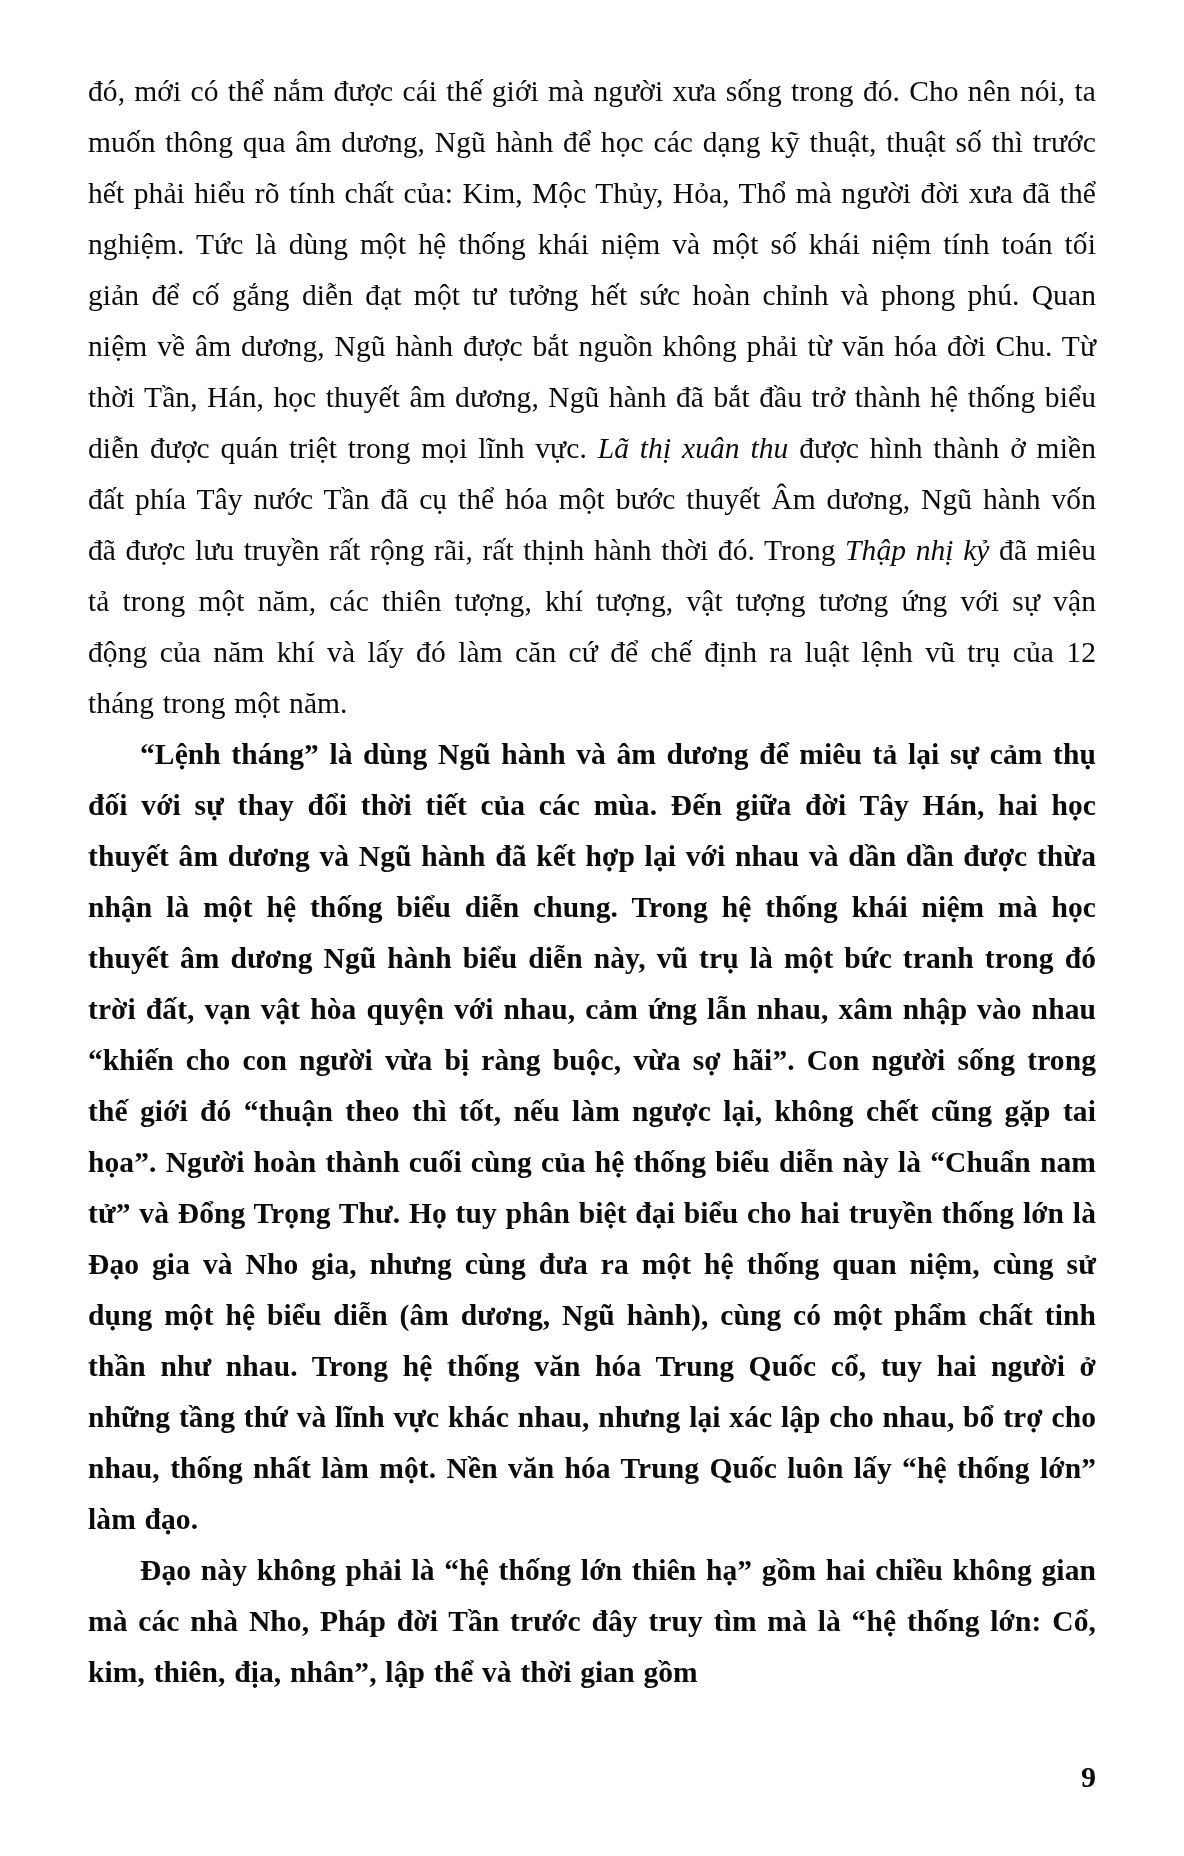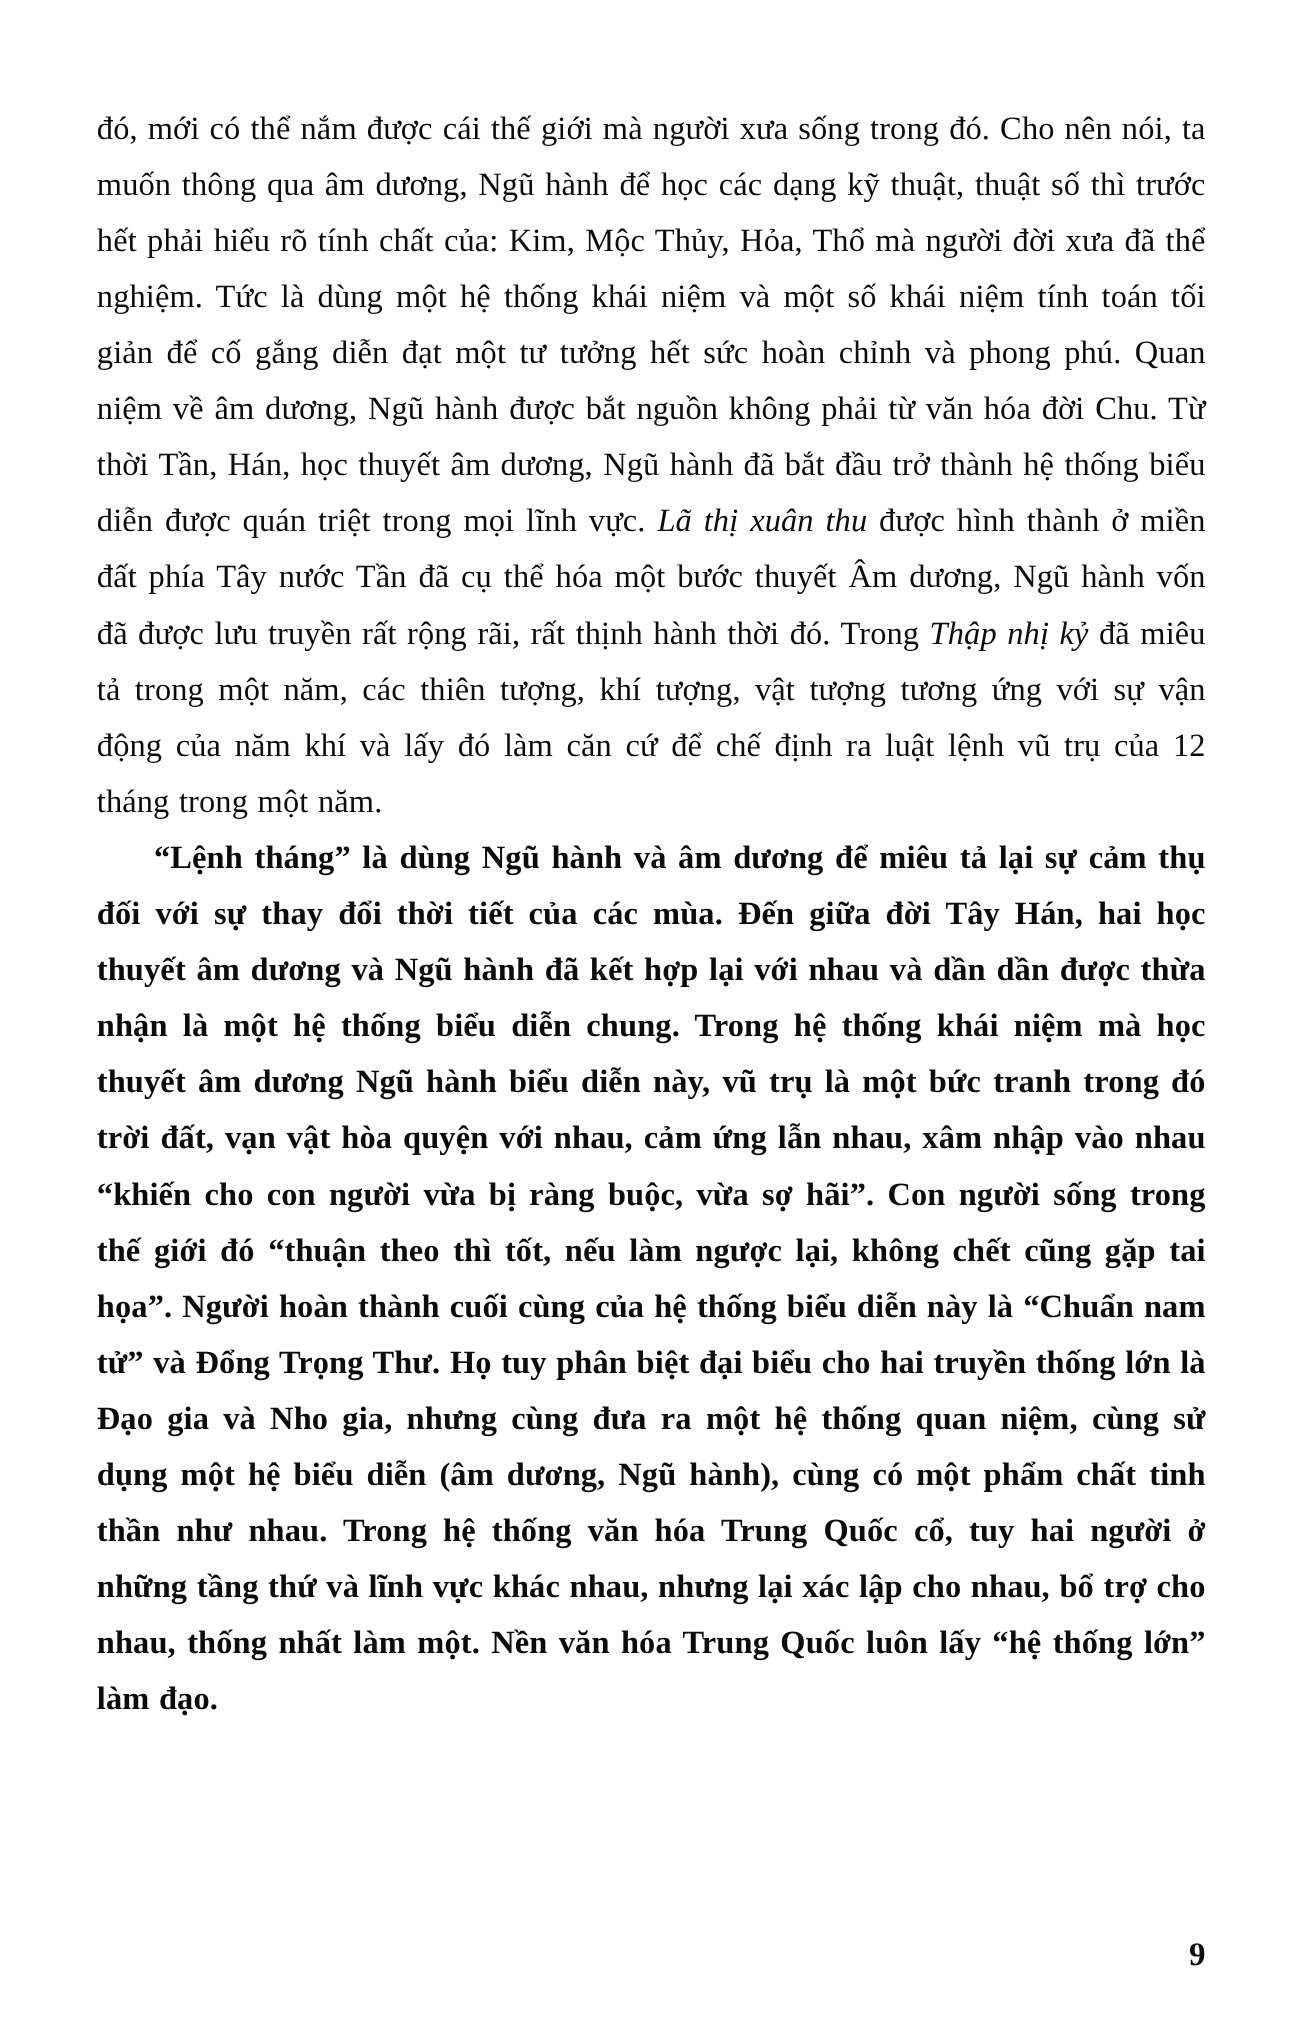--- a/index.html
+++ b/index.html
@@ -18,21 +18,21 @@
   .page {
     position: absolute;
     top: 0; left: 0;
     width: 1184px;
     height: 1856px;
     background: #ffffff;
   }
   .content {
     position: absolute;
     left: 88px;
-    top: 92px;
+    top: 66px;
     width: 1008px;
   }
   .para {
     margin: 0;
     font-size: 29.5px;
     line-height: 51px;
     text-align: justify;
     text-justify: inter-word;
     letter-spacing: 0.1px;
     word-spacing: 1.2px;
@@ -57,15 +57,16 @@
     color: #0b0b0b;
   }
 </style>
 </head>
 <body>
 
 <div class="page">
   <div class="content">
     <p class="para" id="p1">đó, mới có thể nắm được cái thế giới mà người xưa sống trong đó. Cho nên nói, ta muốn thông qua âm dương, Ngũ hành để học các dạng kỹ thuật, thuật số thì trước hết phải hiểu rõ tính chất của: Kim, Mộc Thủy, Hỏa, Thổ mà người đời xưa đã thể nghiệm. Tức là dùng một hệ thống khái niệm và một số khái niệm tính toán tối giản để cố gắng diễn đạt một tư tưởng hết sức hoàn chỉnh và phong phú. Quan niệm về âm dương, Ngũ hành được bắt nguồn không phải từ văn hóa đời Chu. Từ thời Tần, Hán, học thuyết âm dương, Ngũ hành đã bắt đầu trở thành hệ thống biểu diễn được quán triệt trong mọi lĩnh vực. <span class="it">Lã thị xuân thu</span> được hình thành ở miền đất phía Tây nước Tần đã cụ thể hóa một bước thuyết Âm dương, Ngũ hành vốn đã được lưu truyền rất rộng rãi, rất thịnh hành thời đó. Trong <span class="it">Thập nhị kỷ</span> đã miêu tả trong một năm, các thiên tượng, khí tượng, vật tượng tương ứng với sự vận động của năm khí và lấy đó làm căn cứ để chế định ra luật lệnh vũ trụ của 12 tháng trong một năm.</p>
     <p class="para indent" id="p2">“Lệnh tháng” là dùng Ngũ hành và âm dương để miêu tả lại sự cảm thụ đối với sự thay đổi thời tiết của các mùa. Đến giữa đời Tây Hán, hai học thuyết âm dương và Ngũ hành đã kết hợp lại với nhau và dần dần được thừa nhận là một hệ thống biểu diễn chung. Trong hệ thống khái niệm mà học thuyết âm dương Ngũ hành biểu diễn này, vũ trụ là một bức tranh trong đó trời đất, vạn vật hòa quyện với nhau, cảm ứng lẫn nhau, xâm nhập vào nhau “khiến cho con người vừa bị ràng buộc, vừa sợ hãi”. Con người sống trong thế giới đó “thuận theo thì tốt, nếu làm ngược lại, không chết cũng gặp tai họa”. Người hoàn thành cuối cùng của hệ thống biểu diễn này là “Chuẩn nam tử” và Đổng Trọng Thư. Họ tuy phân biệt đại biểu cho hai truyền thống lớn là Đạo gia và Nho gia, nhưng cùng đưa ra một hệ thống quan niệm, cùng sử dụng một hệ biểu diễn (âm dương, Ngũ hành), cùng có một phẩm chất tinh thần như nhau. Trong hệ thống văn hóa Trung Quốc cổ, tuy hai người ở những tầng thứ và lĩnh vực khác nhau, nhưng lại xác lập cho nhau, bổ trợ cho nhau, thống nhất làm một. Nền văn hóa Trung Quốc luôn lấy “hệ thống lớn” làm đạo.</p>
+    <p class="para indent" id="p3">Đạo này không phải là “hệ thống lớn thiên hạ” gồm hai chiều không gian mà các nhà Nho, Pháp đời Tần trước đây truy tìm mà là “hệ thống lớn: Cổ, kim, thiên, địa, nhân”, lập thể và thời gian gồm</p>
   </div>
   <div class="pagenum">9</div>
 </div>
 
 </body></html>

